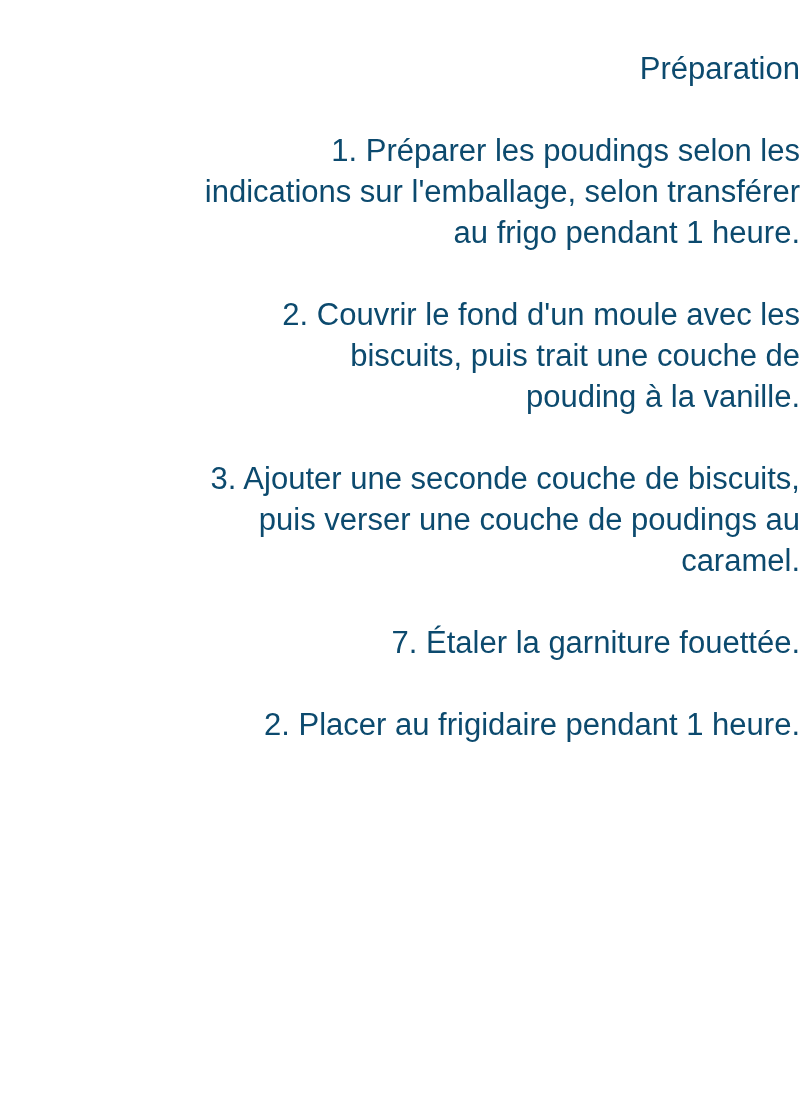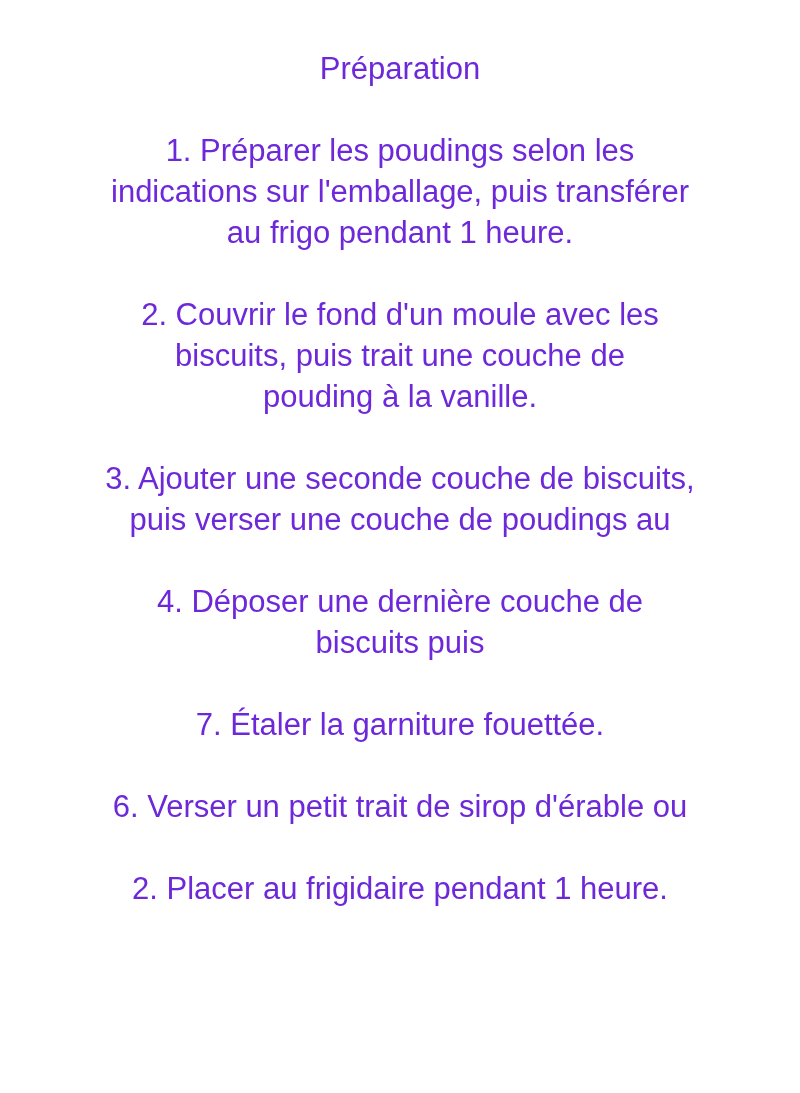--- a/index.html
+++ b/index.html
@@ -11,25 +11,25 @@
       width: 800px;
       height: 1093px;
       overflow: hidden;
       position: relative;
     }
     .doc {
       position: absolute;
       left: 0;
       top: 48px;
       width: 800px;
-      text-align: center;
+      text-align: right;
       font-family: "Liberation Sans", sans-serif;
       font-size: 31px;
       line-height: 41px;
-      color: #6d28d9;
+      color: #0c4a6e;
     }
     .title {
       margin: 0 0 41px 0;
       font-weight: normal;
       font-size: 31px;
       line-height: 41px;
     }
     .step {
       margin: 1px 0 41px 0;
       padding: 0;
@@ -40,44 +40,40 @@
     }
   </style>
 </head>
 <body>
 
 <div class="doc">
   <h1 class="title">Préparation</h1>
 
   <p class="step">
     <span class="line">1. Préparer les poudings selon les</span>
-    <span class="line">indications sur l'emballage, puis transférer</span>
+    <span class="line">indications sur l'emballage, selon transférer</span>
     <span class="line">au frigo pendant 1 heure.</span>
   </p>
 
   <p class="step">
     <span class="line">2. Couvrir le fond d'un moule avec les</span>
     <span class="line">biscuits, puis trait une couche de</span>
     <span class="line">pouding à la vanille.</span>
   </p>
 
   <p class="step">
     <span class="line">3. Ajouter une seconde couche de biscuits,</span>
     <span class="line">puis verser une couche de poudings au</span>
+    <span class="line">caramel.</span>
   </p>
 
-  <p class="step">
-    <span class="line">4. Déposer une dernière couche de</span>
-    <span class="line">biscuits puis</span>
-  </p>
 
   <p class="step">
     <span class="line">7. Étaler la garniture fouettée.</span>
   </p>
 
   <p class="step">
-    <span class="line">6. Verser un petit trait de sirop d'érable ou</span>
   </p>
 
   <p class="step">
     <span class="line">2. Placer au frigidaire pendant 1 heure.</span>
   </p>
 </div>
 
 </body></html>

